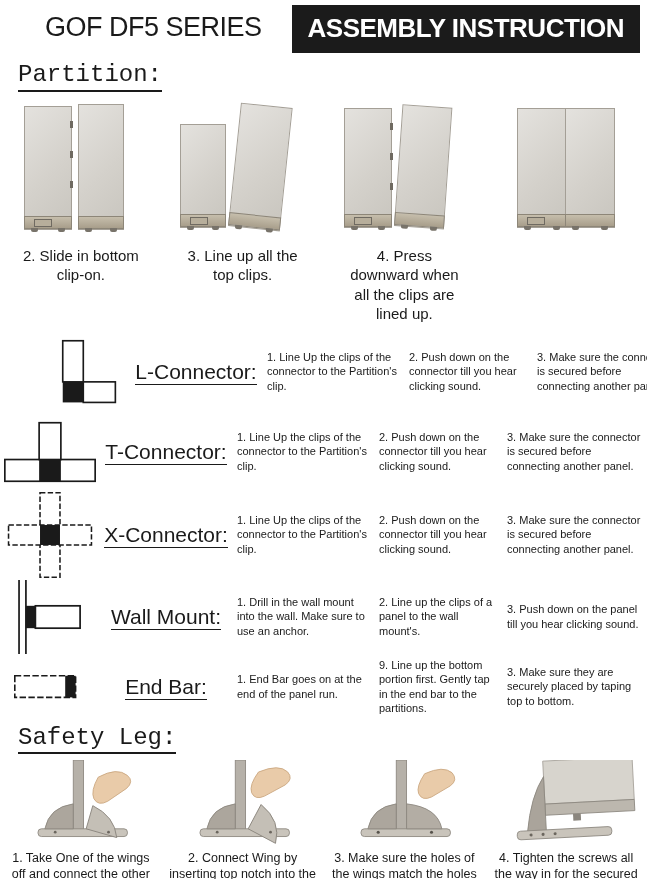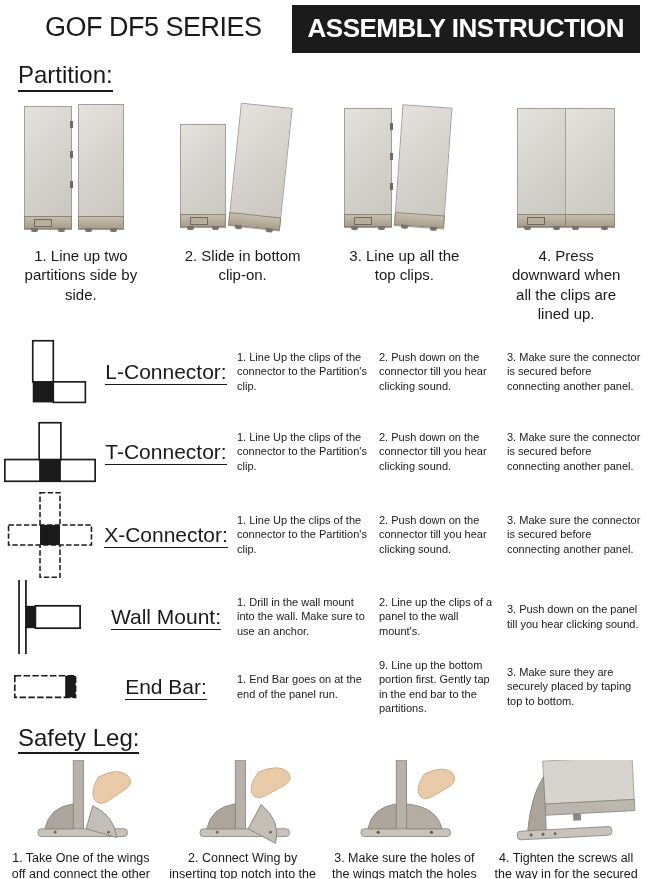--- a/index.html
+++ b/index.html
@@ -11,21 +11,21 @@
   
   .header{display:flex;align-items:flex-start;padding:7px 0 0 45px;height:48px;}
   .series-title{font-size:27px;font-weight:normal;letter-spacing:-.5px;padding-top:5px;}
   .banner{
     margin-left:32px;background:#1b1b1b;color:#fff;font-size:26px;font-weight:bold;
     padding:6px 14px 7px 14px;letter-spacing:-.5px;box-shadow:0 0 0 2px #1b1b1b;
   }
   
   .sec-heading{
     font-size:24px;margin:6px 0 0 18px;display:inline-block;
-    border-bottom:2px solid #1a1a1a;padding-bottom:1px;line-height:1.15;
+    border-bottom:2px solid #1a1a1a;padding-bottom:1px;line-height:1.15;font-family:Liberation Mono, monospace;
   }
   
   .fig-row{display:grid;grid-template-columns:repeat(4,1fr);height:146px;margin-top:2px;}
   .pfig{position:relative;height:146px;}
   .panel{
     position:absolute;border:1px solid #a49f96;
     background:linear-gradient(135deg,#e4e2de 0%,#d4d1cb 55%,#c8c5be 100%);
   }
   .panel .base{
     position:absolute;bottom:0;left:-1px;right:-1px;height:11px;
@@ -109,29 +109,28 @@
           <div class="plate"></div>
         </div>
     </div>
     <div class="panel" style="left:80px;top:14px;width:48px;height:118px;">
       <div class="base"></div>
     </div>
   </div>
 </div>
 
 <div class="cap-row">
-  <div class="cap">1.  Line up two partitions side by side.</div>
   <div class="cap">2. Slide in bottom clip-on.</div>
   <div class="cap">3. Line up all the top clips.</div>
   <div class="cap">4. Press downward when all the clips are lined up.</div>
 </div>
 
 <div class="connectors">
 
-  <div class="crow" style="height:80px;">
+  <div class="crow" style="height:80px;padding-left:30px;">
     <div class="c-icon">
       <svg width="74" height="66" viewBox="0 0 90 78">
         <rect x="24" y="1" width="25" height="50" fill="#fff" stroke="#1a1a1a" stroke-width="2"></rect>
         <rect x="24" y="51" width="25" height="25" fill="#1a1a1a"></rect>
         <rect x="49" y="51" width="39" height="25" fill="#fff" stroke="#1a1a1a" stroke-width="2"></rect>
       </svg>
     </div>
     <div class="c-label"><span>L-Connector:</span></div>
     <div class="c-step">1.  Line Up the clips of the connector to the Partition's clip.</div>
     <div class="c-step">2.  Push down on the connector till you hear clicking sound.</div>

